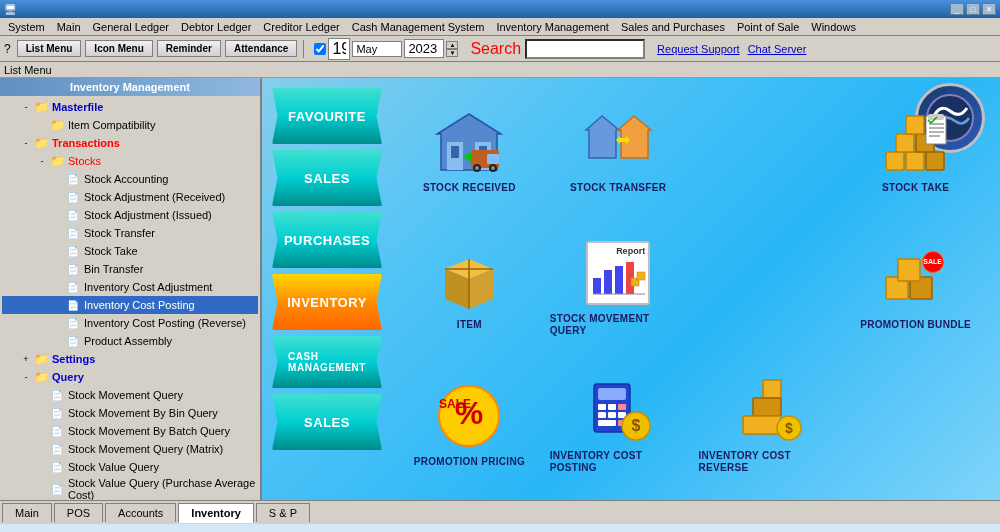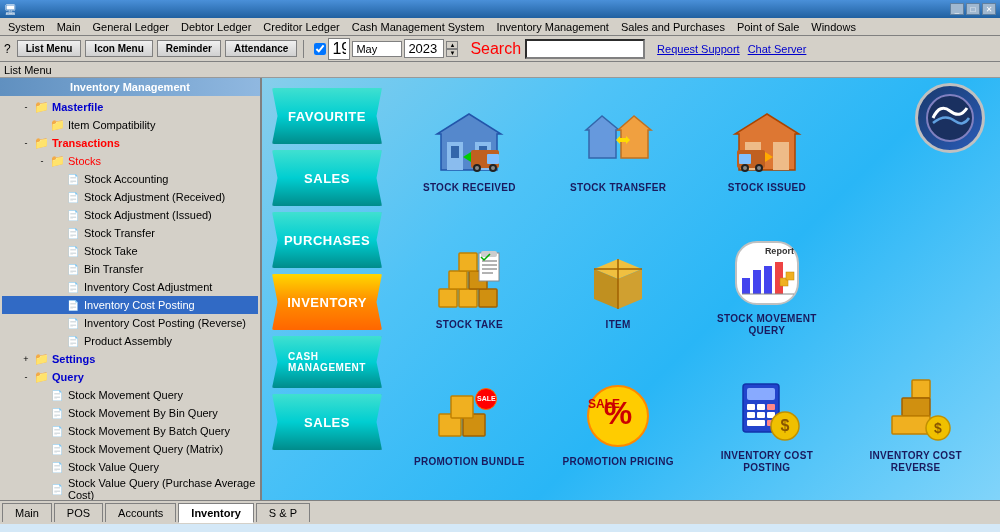--- a/index.html
+++ b/index.html
@@ -58,21 +58,21 @@
 
     
     .left-buttons { position: absolute; left: 10px; top: 10px; display: flex; flex-direction: column; gap: 6px; }
 
     .nav-btn { width: 110px; height: 56px; display: flex; align-items: center; justify-content: center; font-weight: bold; font-size: 13px; cursor: pointer; border: none; text-decoration: none; letter-spacing: 0.5px; }
     .nav-btn-teal { background: linear-gradient(to bottom, #40e0d0, #00ced1, #008b8b); color: white; clip-path: polygon(0 0, 100% 0, 95% 50%, 100% 100%, 0 100%, 5% 50%); box-shadow: 2px 2px 4px rgba(0,0,0,0.4); border-radius: 2px; }
     .nav-btn-orange { background: linear-gradient(to bottom, #ffd700, #ff8c00, #ff6600); color: white; clip-path: polygon(0 0, 100% 0, 95% 50%, 100% 100%, 0 100%, 5% 50%); box-shadow: 2px 2px 4px rgba(0,0,0,0.4); border-radius: 2px; }
 
     .icon-item { display: flex; flex-direction: column; align-items: center; justify-content: center; cursor: pointer; padding: 6px 4px; }
     .icon-img { width: 64px; height: 64px; display: flex; align-items: center; justify-content: center; position: relative; }
-    .icon-label { text-align: center; font-size: 10px; font-weight: bold; color: #1a1a5e; margin-top: 8px; text-transform: uppercase; letter-spacing: 0.3px; line-height: 1.2; }
+    .icon-label { font-size: 10px; font-weight: bold; color: #1a1a5e; margin-top: 8px; text-transform: uppercase; letter-spacing: 0.3px; line-height: 1.2; }
 
     
     .logo-circle { position: absolute; right: 15px; top: 5px; width: 70px; height: 70px; border-radius: 50%; background: linear-gradient(135deg, #1a3a6e, #2a5cb8); border: 3px solid #c0c0c0; display: flex; align-items: center; justify-content: center; overflow: hidden; }
 
     
     svg { overflow: visible; }
 
     
     .report-box { background: white; border: 2px solid #c0c0c0; border-radius: 3px; padding: 3px; width: 64px; height: 64px; position: relative; }
 
@@ -319,38 +319,20 @@
 
             <polygon points="18,4 2,18 5,18 5,46 32,46 32,18 35,18" fill="#6699dd" stroke="#3366aa" stroke-width="1.5"></polygon>
             <polygon points="50,4 34,18 37,18 37,46 64,46 64,18 67,18" fill="#f0a040" stroke="#c07020" stroke-width="1.5"></polygon>
 
             <path d="M32 28 L36 24 L36 26 L42 26 L42 24 L46 28 L42 32 L42 30 L36 30 L36 32 Z" fill="#ffdd00"></path>
           </svg>
         </div>
         <span class="icon-label">Stock Transfer</span>
       </div>
 
-      <div class="icon-item">
-        <div class="icon-img">
-          <svg width="68" height="60" viewBox="0 0 68 60">
-            <polygon points="34,2 2,22 6,22 6,58 62,58 62,22 66,22" fill="#dd7733" stroke="#aa4400" stroke-width="1.5"></polygon>
-            <rect x="12" y="30" width="16" height="28" fill="#eebb88"></rect>
-            <rect x="40" y="30" width="16" height="28" fill="#eebb88"></rect>
-
-            <rect x="4" y="38" width="28" height="18" fill="#c06020" rx="2"></rect>
-            <rect x="6" y="42" width="12" height="10" fill="#80c0ff" rx="1"></rect>
-            <circle cx="12" cy="56" r="4" fill="#222"></circle>
-            <circle cx="12" cy="56" r="2" fill="#888"></circle>
-            <circle cx="26" cy="56" r="4" fill="#222"></circle>
-            <circle cx="26" cy="56" r="2" fill="#888"></circle>
-            <path d="M40 45 L32 40 L32 50 Z" fill="#ffaa00"></path>
-          </svg>
-        </div>
-        <span class="icon-label">Stock Issued</span>
-      </div>
 
       <div></div>
 
       <div class="icon-item">
         <div class="icon-img">
           <svg width="68" height="68" viewBox="0 0 68 68">
 
             <rect x="4" y="44" width="18" height="18" fill="#f0b020" stroke="#c08000" stroke-width="1.5" rx="1"></rect>
             <rect x="24" y="44" width="18" height="18" fill="#f0b020" stroke="#c08000" stroke-width="1.5" rx="1"></rect>
             <rect x="44" y="44" width="18" height="18" fill="#d09010" stroke="#a06000" stroke-width="1.5" rx="1"></rect>
@@ -382,21 +364,21 @@
 
             <line x1="34" y1="14" x2="34" y2="64" stroke="#a06000" stroke-width="1.5"></line>
             <line x1="10" y1="24" x2="58" y2="24" stroke="#a06000" stroke-width="1.5"></line>
           </svg>
         </div>
         <span class="icon-label">Item</span>
       </div>
 
       <div class="icon-item">
         <div class="icon-img">
-          <div class="report-box" style="position:relative;border-radius:22px;">
+          <div class="report-box" style="position:relative;">
             <div style="font-size:9px; font-weight:bold; color:#333; text-align:right; margin-bottom:2px;">Report</div>
             <svg width="56" height="38" viewBox="0 0 56 38">
 
               <rect x="2" y="20" width="8" height="16" fill="#4444ee"></rect>
               <rect x="13" y="12" width="8" height="24" fill="#4444ee"></rect>
               <rect x="24" y="8" width="8" height="28" fill="#4444ee"></rect>
               <rect x="35" y="4" width="8" height="32" fill="#ee4444"></rect>
               <line x1="2" y1="36" x2="54" y2="36" stroke="#888" stroke-width="1"></line>
 
               <rect x="40" y="20" width="8" height="8" fill="#f0b020" stroke="#c08000" stroke-width="0.5"></rect>

